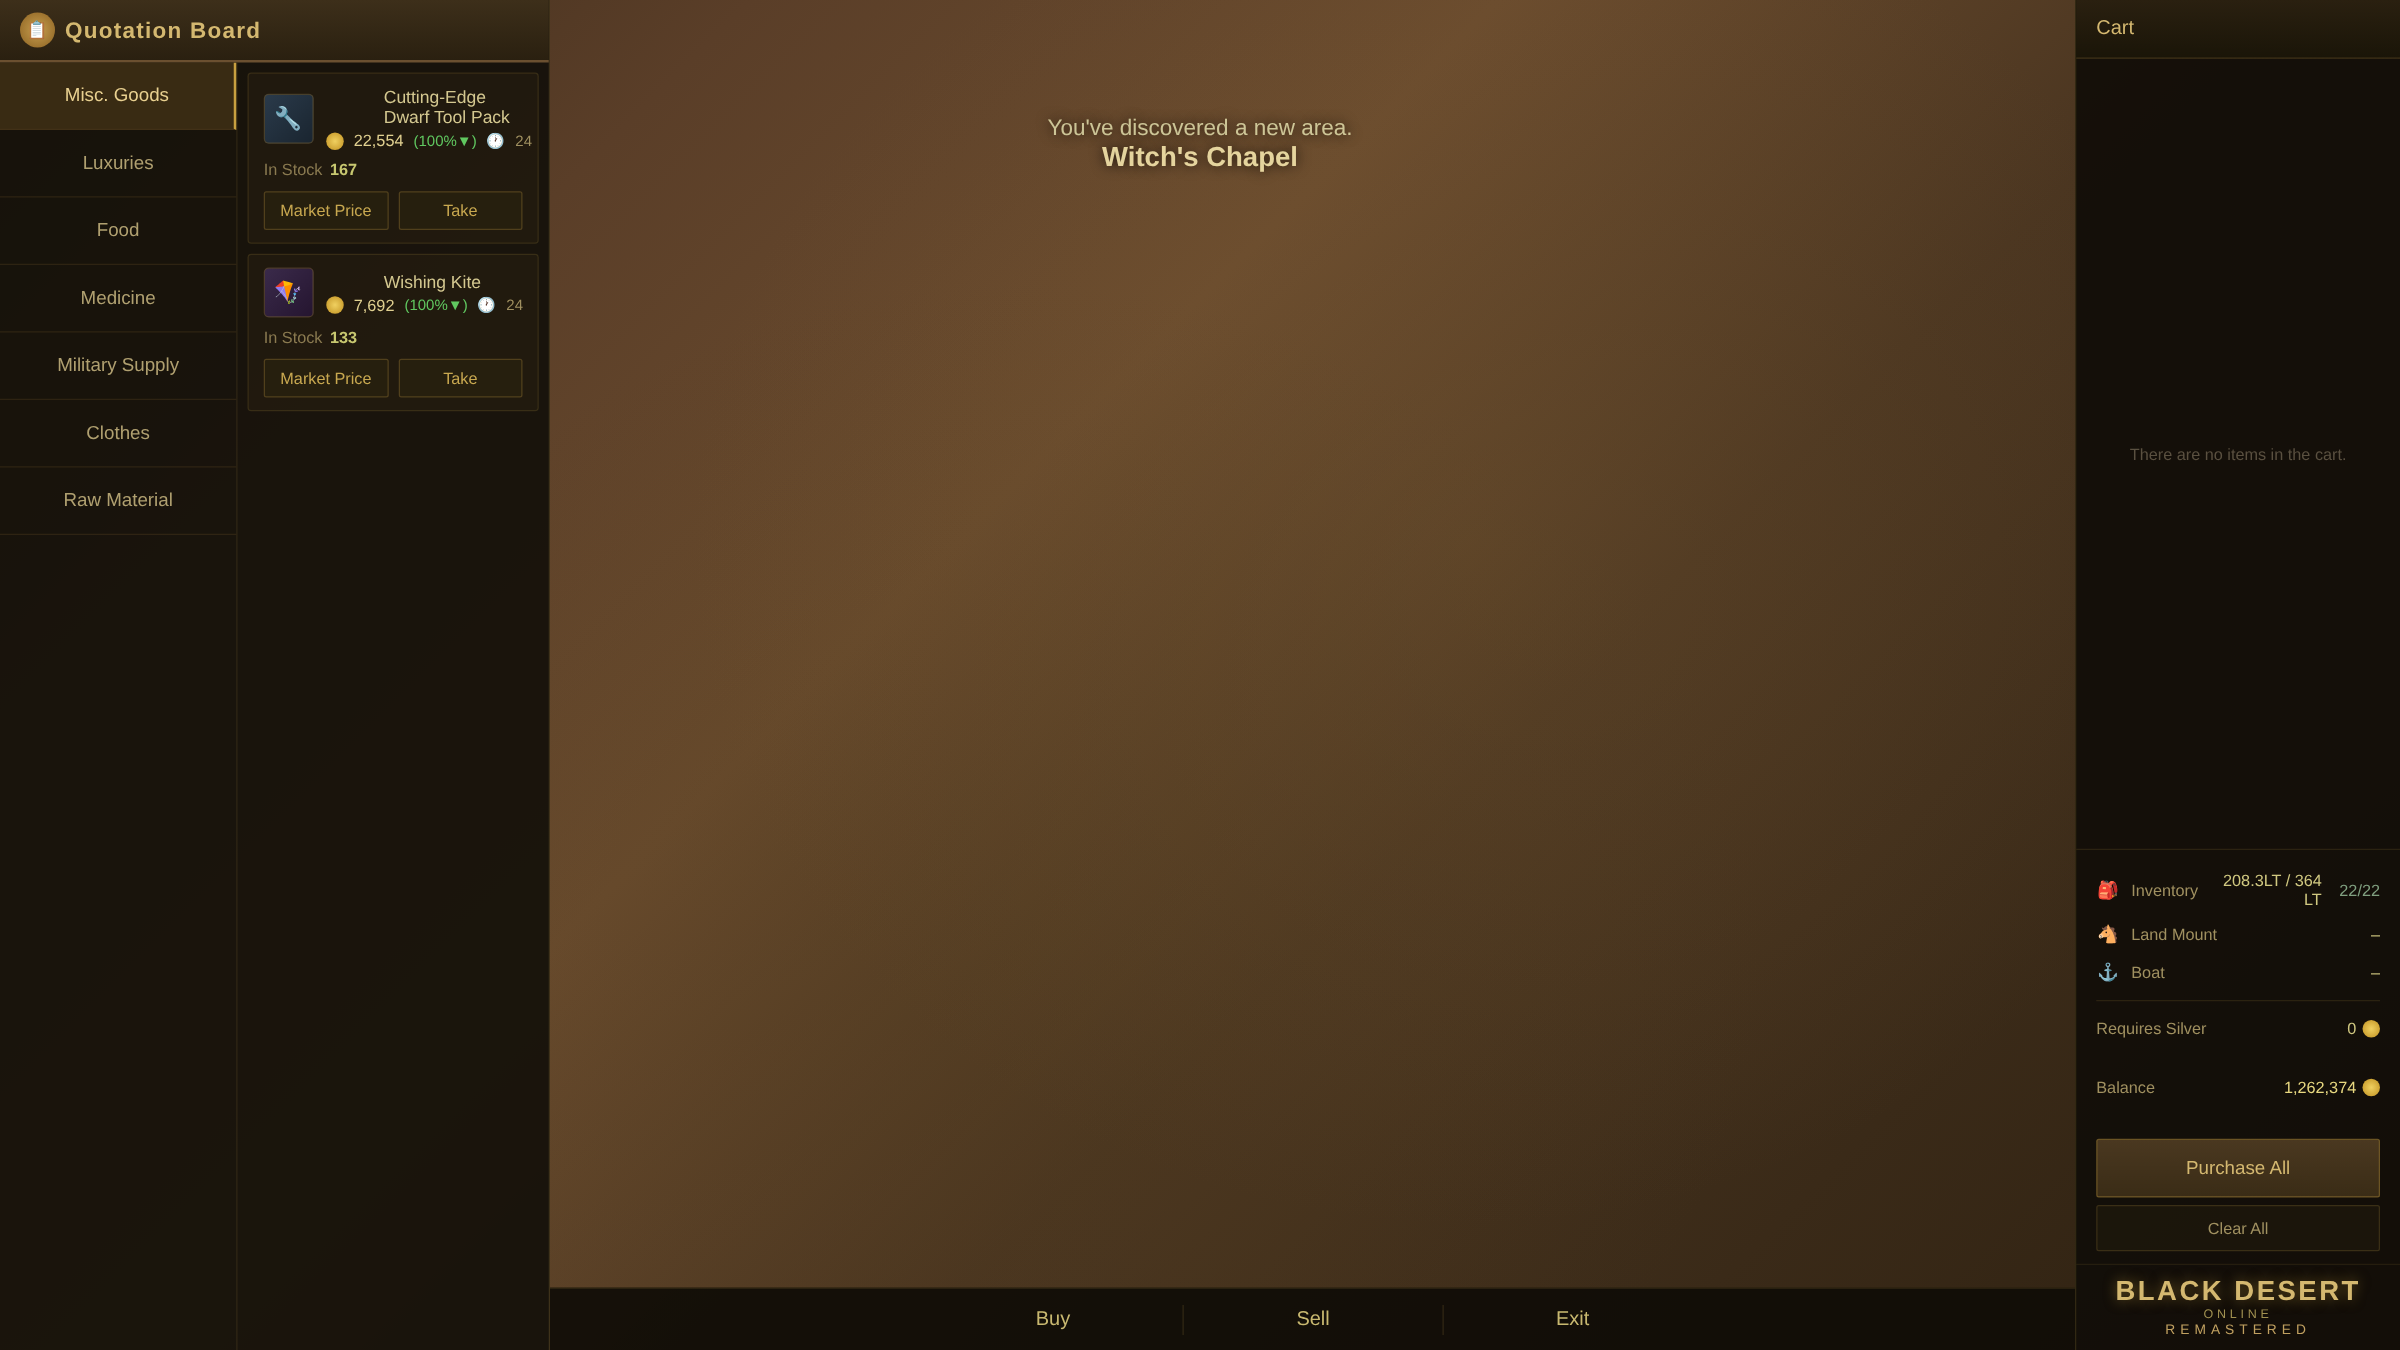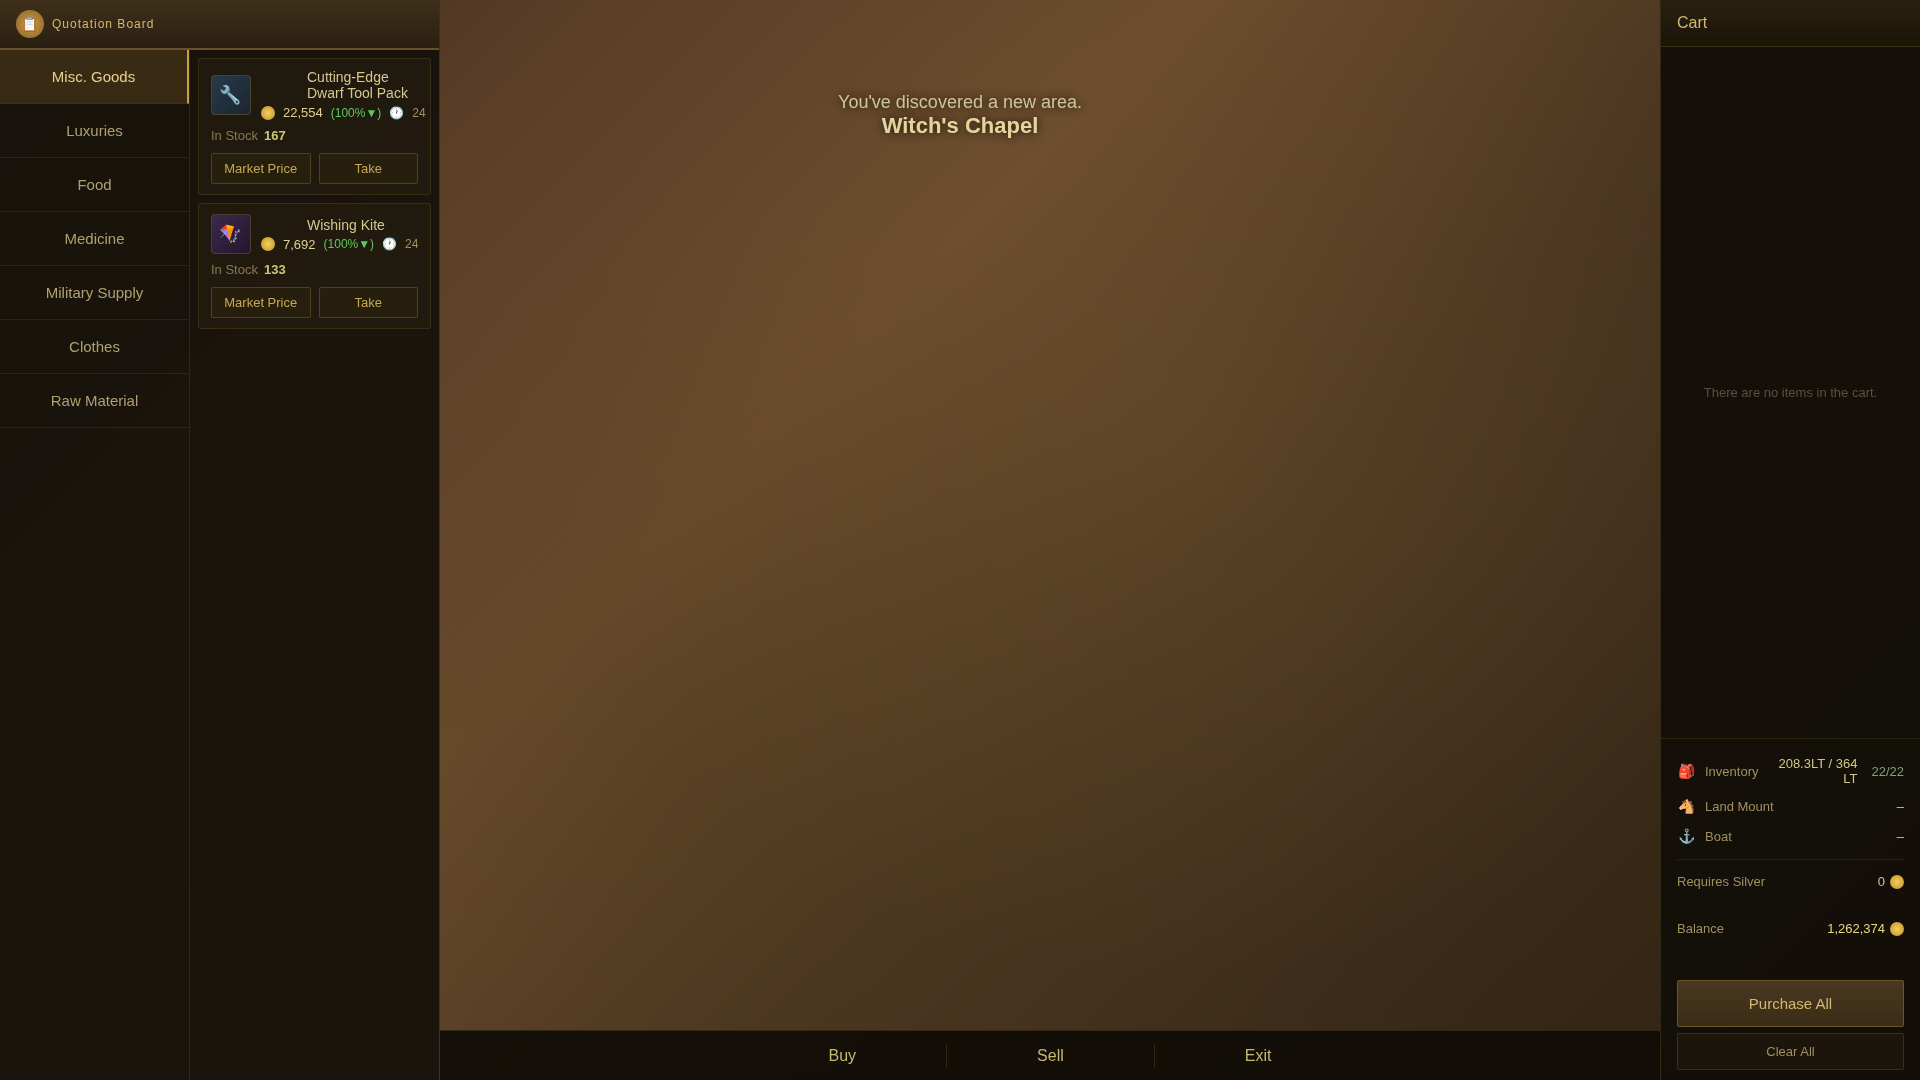--- a/index.html
+++ b/index.html
@@ -57,23 +57,23 @@
       height: 28px;
       background: radial-gradient(circle, #c8a050 0%, #8b6020 100%);
       border-radius: 50%;
       display: flex;
       align-items: center;
       justify-content: center;
       font-size: 14px;
     }
 
     .panel-header-title {
-      font-size: 12px;
+      font-size: 18px;
       color: #d4b870;
-      font-weight: normal;
+      font-weight: bold;
       letter-spacing: 1px;
     }
 
     
     .category-tabs {
       width: 190px;
       display: flex;
       flex-direction: column;
       border-right: 1px solid rgba(100, 80, 40, 0.3);
       flex-shrink: 0;
@@ -373,21 +373,21 @@
     .balance-value {
       display: flex;
       align-items: center;
       gap: 5px;
       color: #e8d880;
       justify-content: center;
     }
 
     
     .btn-purchase-all {
-      margin: 26px 16px 6px;
+      margin: 16px 16px 6px;
       padding: 14px;
       background: linear-gradient(180deg, #4a3820 0%, #3a2c16 100%);
       border: 1px solid rgba(120, 95, 40, 0.8);
       color: #d4b870;
       font-size: 15px;
       cursor: pointer;
       text-align: center;
       border-radius: 2px;
     }
 
@@ -608,20 +608,25 @@
       <span class="balance-value">
         <span>1,262,374</span>
         <span class="silver-coin"></span>
       </span>
     </div>
   </div>
 
   <button class="btn-purchase-all">Purchase All</button>
   <button class="btn-clear-all">Clear All</button>
 
+  <div class="bdo-logo">
+    <div class="bdo-logo-text">BLACK DESERT</div>
+    <div class="bdo-logo-sub">ONLINE</div>
+    <div class="bdo-logo-remastered">REMASTERED</div>
+  </div>
 </div>
 
 <div class="bottom-bar">
   <button class="bottom-btn">Buy</button>
   <div class="bottom-btn-separator"></div>
   <button class="bottom-btn">Sell</button>
   <div class="bottom-btn-separator"></div>
   <button class="bottom-btn">Exit</button>
 </div>
 

